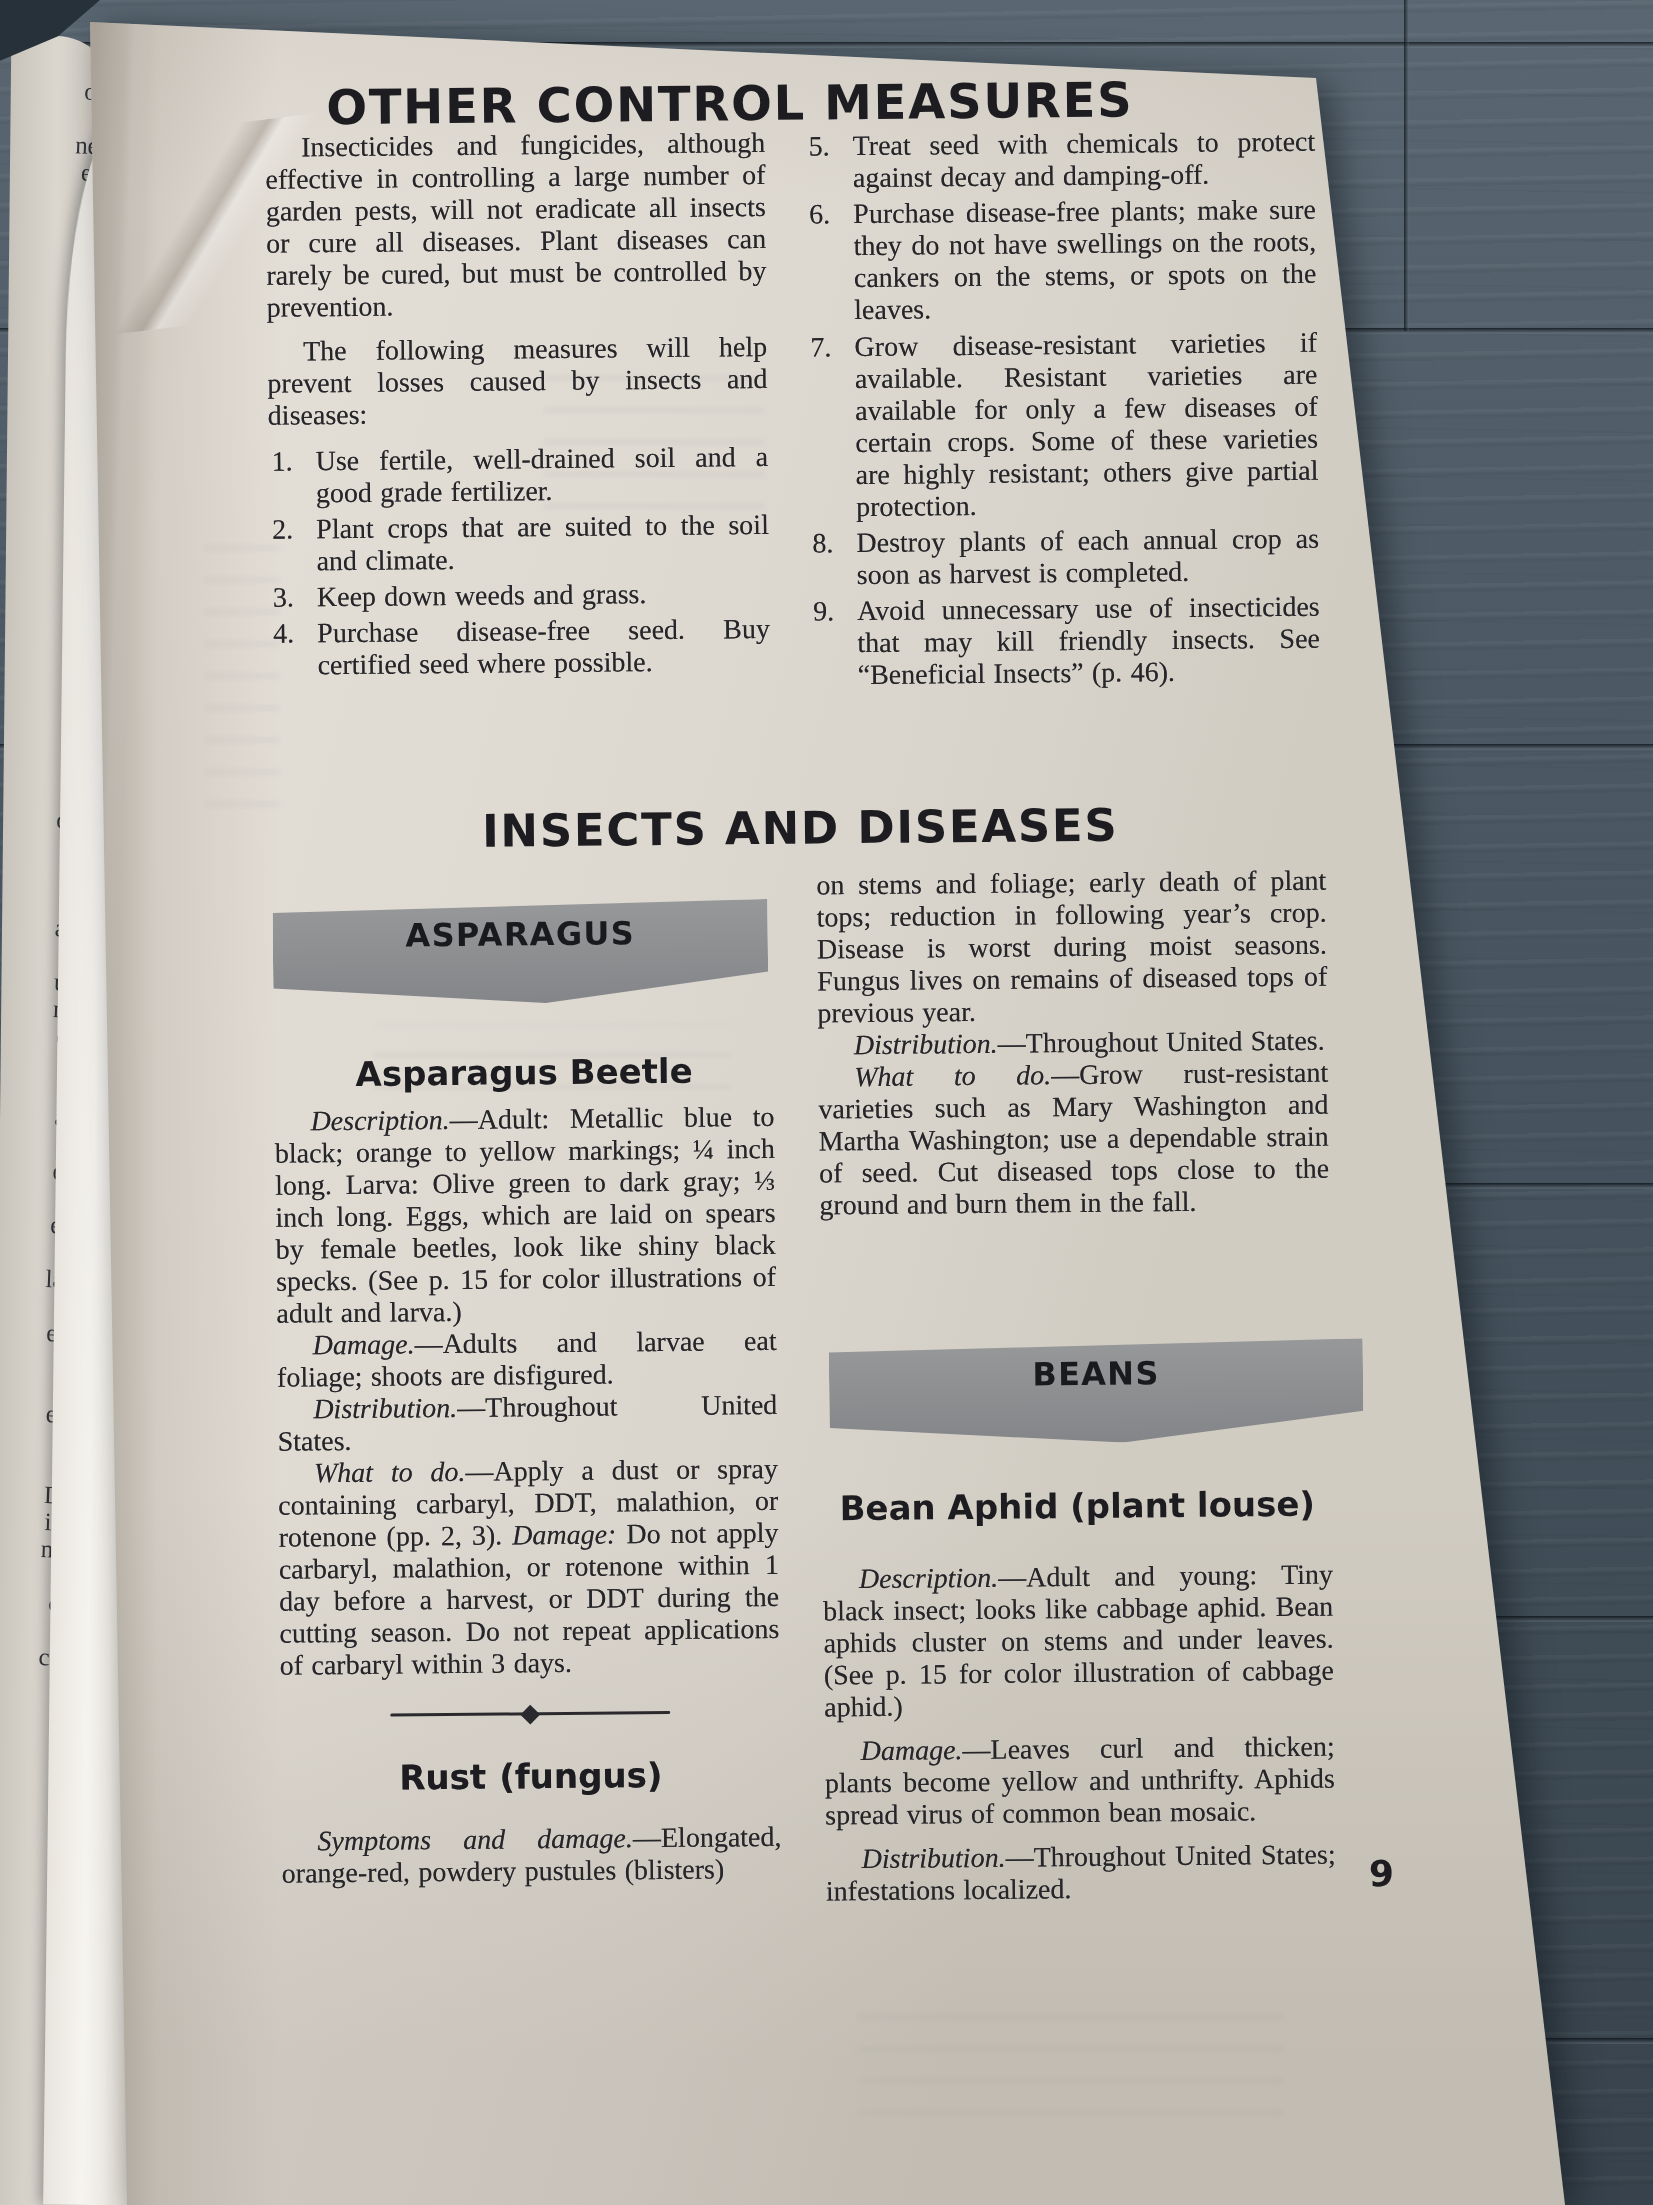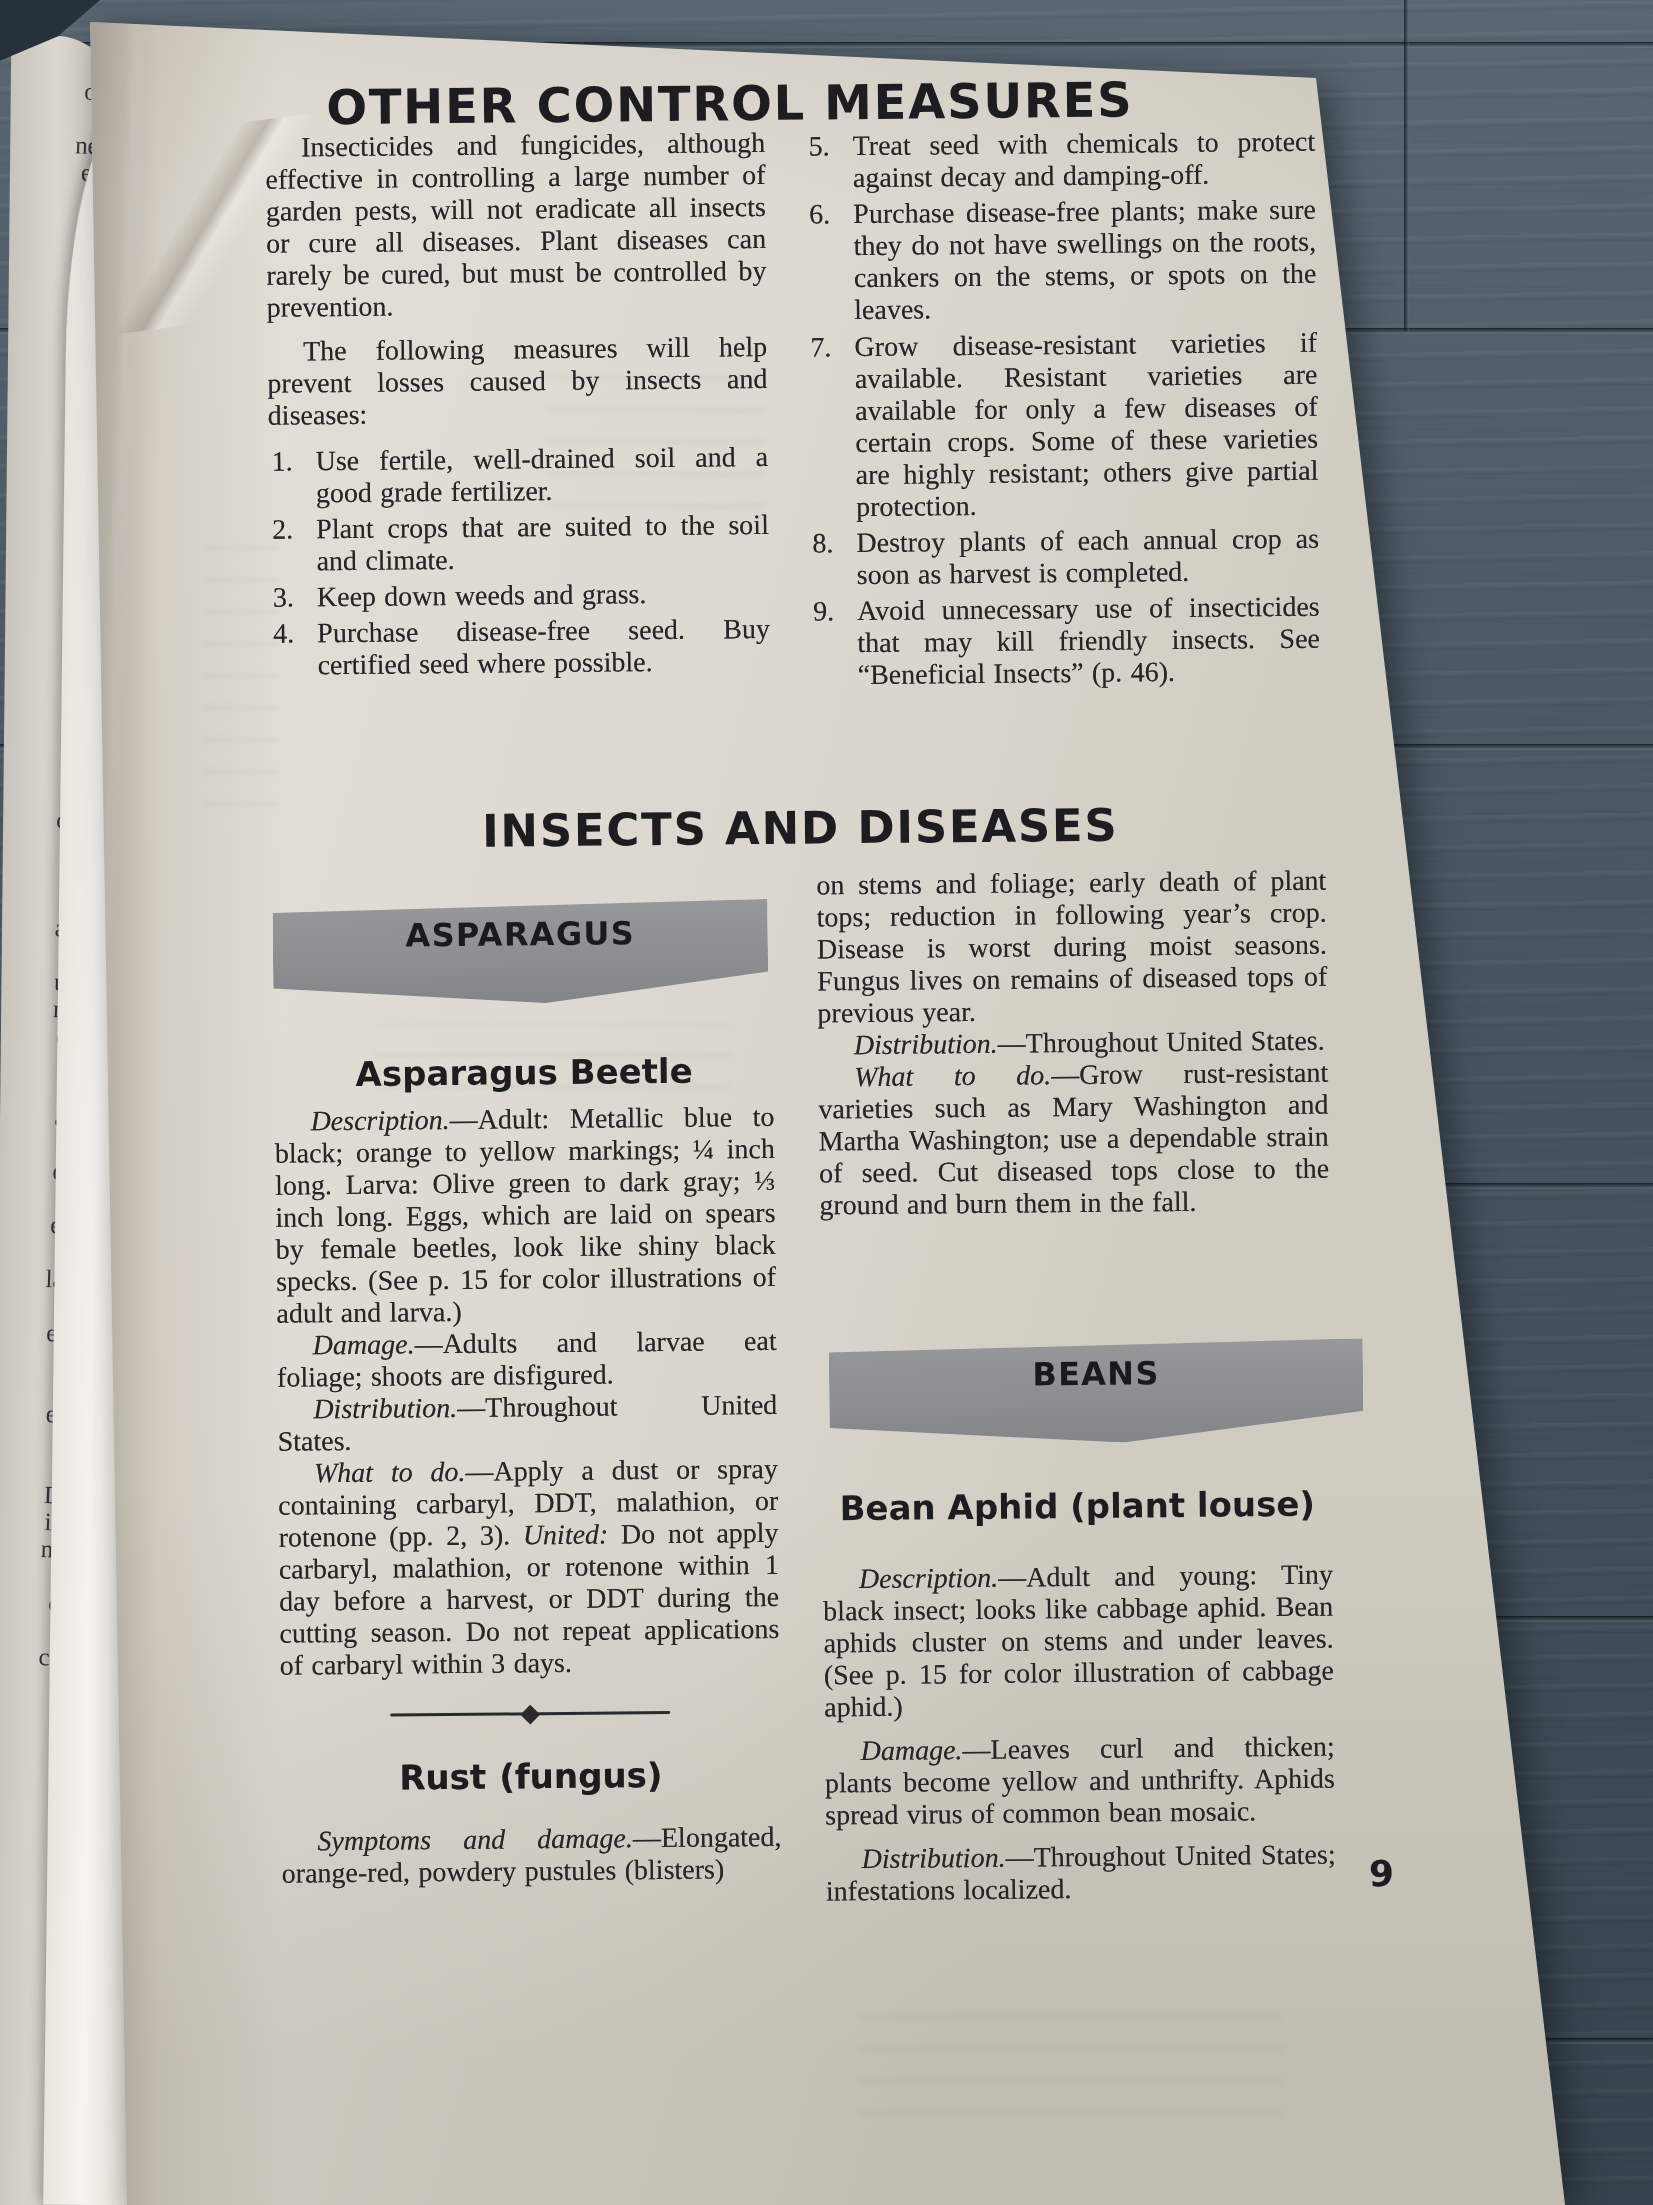--- a/index.html
+++ b/index.html
@@ -243,21 +243,21 @@
 
         <div class="banner banner-asparagus">
           <span class="banner-label sans">ASPARAGUS</span>
         </div>
         <div class="sub-heading sans h-beetle">Asparagus Beetle</div>
 
         <div class="col col-left-lower body-text">
           <p class="para"><span class="lead">Description.</span><span>—Adult: Metallic blue to black; orange to yellow markings; ¼ inch long. Larva: Olive green to dark gray; ⅓ inch long. Eggs, which are laid on spears by female beetles, look like shiny black specks. (See p. 15 for color illustrations of adult and larva.)</span></p>
           <p class="para"><span class="lead">Damage.</span><span>—Adults and larvae eat foliage; shoots are disfigured.</span></p>
           <p class="para"><span class="lead">Distribution.</span><span>—Throughout United States.</span></p>
-          <p class="para"><span class="lead">What to do.</span><span>—Apply a dust or spray containing carbaryl, DDT, malathion, or rotenone (pp. 2, 3). </span><span class="lead">United:</span><span> Do not apply carbaryl, malathion, or rotenone within 1 day before a harvest, or DDT during the cutting season. Do not repeat applications of carbaryl within 3 days.</span></p>
+          <p class="para"><span class="lead">What to do.</span><span>—Apply a dust or spray containing carbaryl, DDT, malathion, or rotenone (pp. 2, 3). </span><span class="lead">Damage:</span><span> Do not apply carbaryl, malathion, or rotenone within 1 day before a harvest, or DDT during the cutting season. Do not repeat applications of carbaryl within 3 days.</span></p>
           <div class="rust-block">
             <div class="divider">
               <div class="line"></div>
               <div class="diamond"></div>
             </div>
             <div class="h-rust">Rust (fungus)</div>
             <p class="para rust-symptoms"><span class="lead">Symptoms and damage.</span><span>—Elongated, orange-red, powdery pustules (blisters)</span></p>
           </div>
         </div>
 

